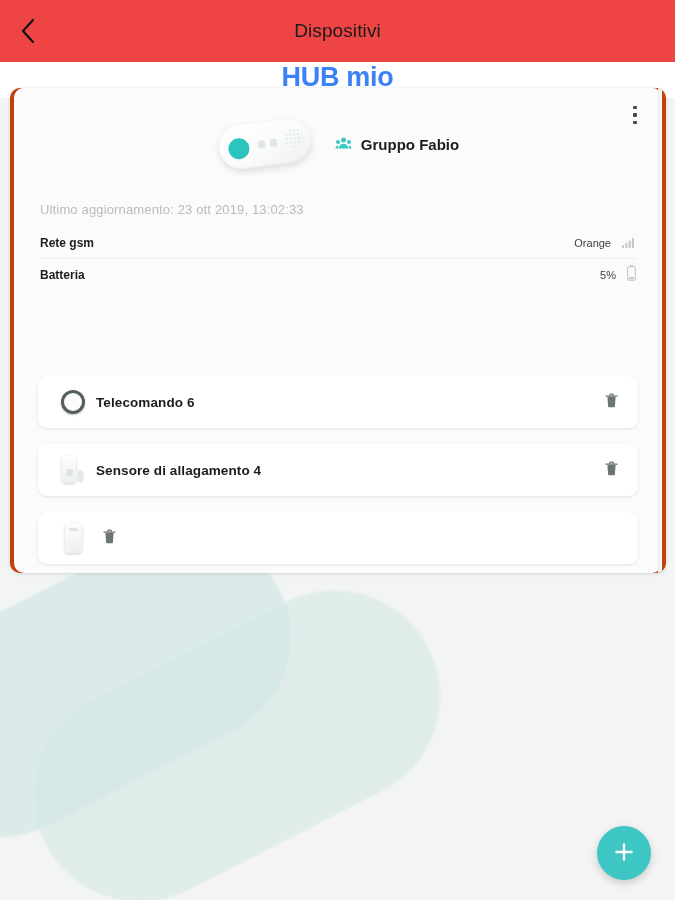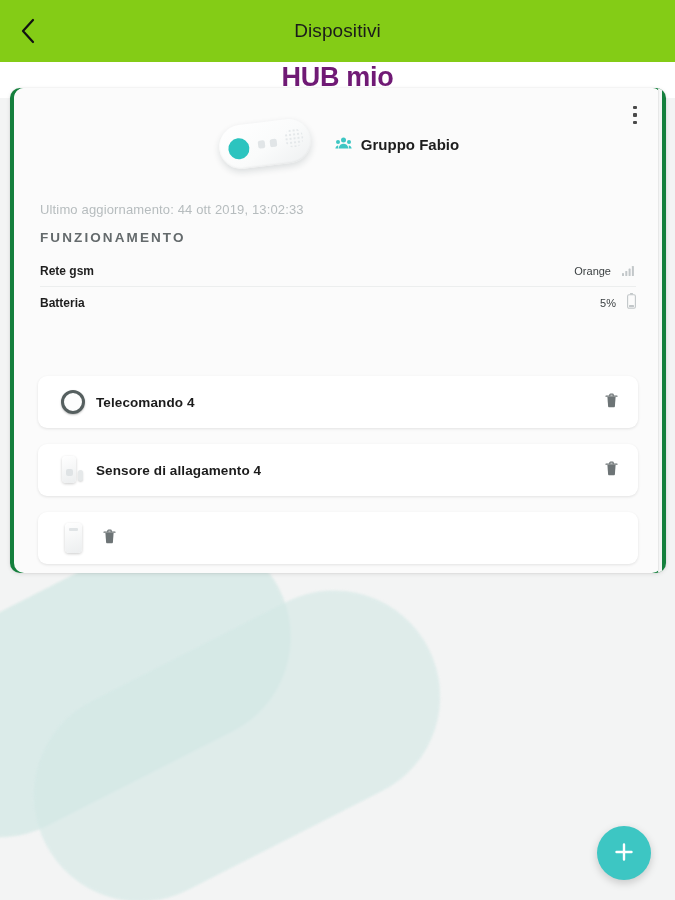--- a/index.html
+++ b/index.html
@@ -42,21 +42,21 @@
     left: 22px; top: 640px;
     transform: rotate(-27deg);
     opacity: .62;
   }
 
   
   .topbar {
     position: relative;
     z-index: 3;
     height: 62px;
-    background: #84cc16;
+    background: #ef4444;
     display: flex;
     align-items: center;
     justify-content: center;
   }
   .back-btn {
     position: absolute;
     left: 8px;
     top: 50%;
     transform: translateY(-50%);
     width: 40px; height: 40px;
@@ -71,34 +71,34 @@
   }
 
   
   .page-heading {
     position: relative;
     z-index: 3;
     background: #ffffff;
     text-align: center;
     font-size: 27px;
     font-weight: bold;
-    color: #701a75;
+    color: #3b82f6;
     letter-spacing: -.3px;
     padding-bottom: 6px;
     height: 36px;
   }
 
   
   .outer-card {
     position: absolute;
     left: 10px;
     top: 88px;
     width: 656px;
     height: 485px;
-    background: #15803d;
+    background: #c2410c;
     border-radius: 10px;
     box-shadow: 0 1px 4px rgba(0,0,0,.10), 0 0 0 .5px rgba(0,0,0,.045);
     z-index: 4;
     overflow: hidden;
   }
   .inner-panel {
     position: absolute;
     left: 4px;
     top: 0;
     width: 648px;
@@ -388,23 +388,22 @@
               <circle cx="14" cy="6" r="2" fill="#3dc6c3"></circle>
               <path d="M3.5 12.5 C4.2 9.2 6.2 7.8 8.5 7.8 C10.8 7.8 12.8 9.2 13.5 12.5 Z" fill="#3dc6c3"></path>
               <path d="M0.3 12.5 C0.8 10.3 1.8 9.4 3.2 9.4 L3.2 12.5 Z" fill="#3dc6c3"></path>
               <path d="M16.7 12.5 C16.2 10.3 15.2 9.4 13.8 9.4 L13.8 12.5 Z" fill="#3dc6c3"></path>
             </svg>
           </span>
           <span>Gruppo Fabio</span>
         </div>
       </div>
 
-      <div class="last-update">Ultimo aggiornamento: 44 ott 2019, 13:02:33</div>
-
-      <div class="section-label">FUNZIONAMENTO</div>
+      <div class="last-update">Ultimo aggiornamento: 23 ott 2019, 13:02:33</div>
+
 
       <div class="info-rows">
 
         <div class="info-row">
           <span class="info-label">Rete gsm</span>
           <span class="info-value">Orange</span>
           <span class="info-icon">
             <svg width="14" height="11" viewBox="0 0 14 11">
               <rect x="0" y="8" width="2" height="3" rx=".6" fill="#c2c7c9"></rect>
               <rect x="3.3" y="6" width="2" height="5" rx=".6" fill="#c2c7c9"></rect>
@@ -428,21 +427,21 @@
 
       </div>
     </div>
 
     <div class="device-list">
 
       <div class="device-card">
         <span class="dev-icon-wrap">
           <span class="ic-remote"></span>
         </span>
-        <span class="dev-name">Telecomando 4</span>
+        <span class="dev-name">Telecomando 6</span>
         <span class="trash-btn">
           <span>
             <svg width="13" height="15" viewBox="0 0 13 15" fill="none">
               <path d="M1 3.2 H12" stroke="#6d7476" stroke-width="1.2" stroke-linecap="round"></path>
               <path d="M4.8 3.2 V1.8 C4.8 1.4 5.1 1.1 5.5 1.1 H7.5 C7.9 1.1 8.2 1.4 8.2 1.8 V3.2" stroke="#6d7476" stroke-width="1.2"></path>
               <path d="M2.4 3.9 L3.1 13.2 C3.15 13.8 3.6 14.2 4.2 14.2 H8.8 C9.4 14.2 9.85 13.8 9.9 13.2 L10.6 3.9 Z" fill="#6d7476"></path>
             </svg>
           </span>
         </span>
       </div>

